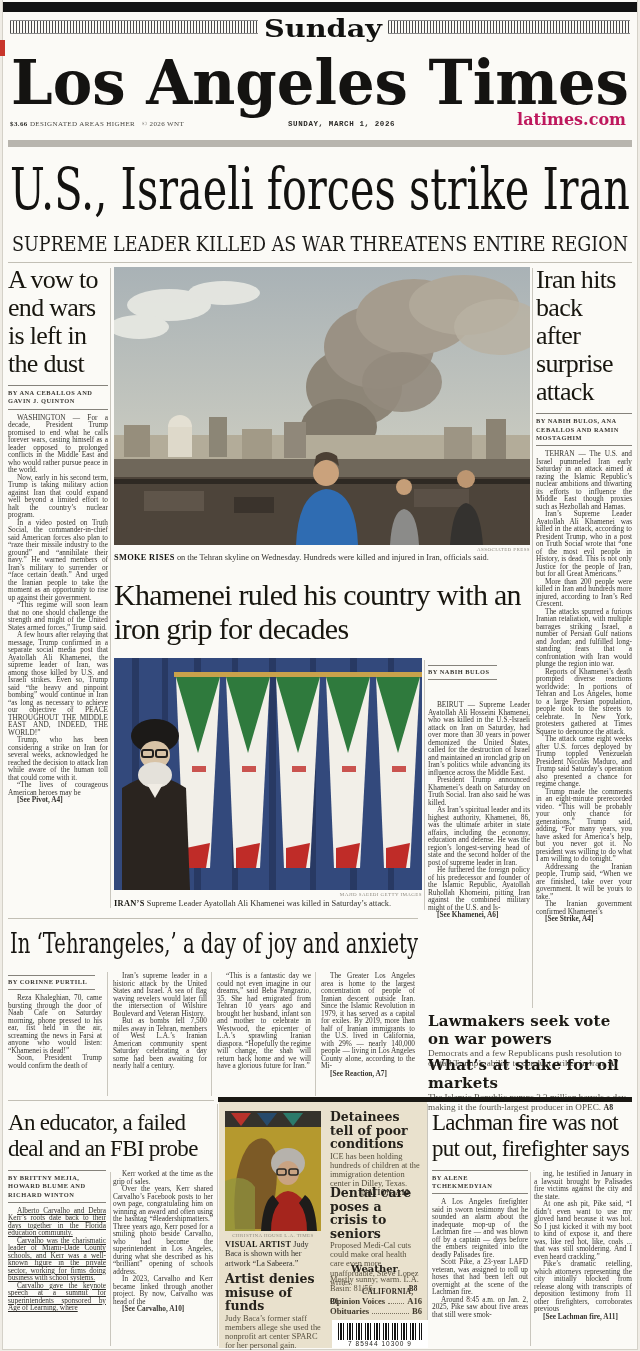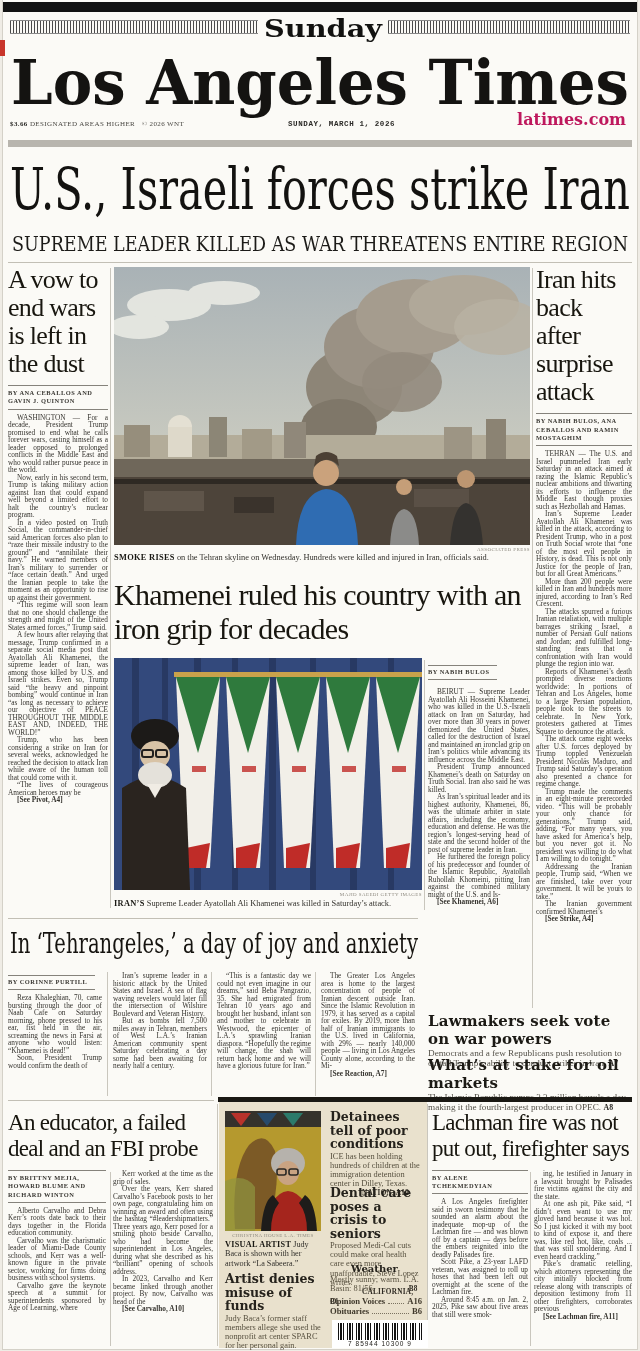--- a/index.html
+++ b/index.html
@@ -212,21 +212,21 @@
     </g>
   </svg>
   <div class="credit" style="position:absolute;left:222px;top:892px;width:200px;">Majid Saeedi Getty Images</div>
   <div class="caption" style="position:absolute;left:114px;top:899px;width:308px;">
     <b>IRAN’S</b>
     <span>Supreme Leader Ayatollah Ali Khamenei was killed in Saturday’s attack.</span>
   </div>
 
   <div class="abs" style="left:428px;top:660px;width:102px;">
     <span class="byline">By Nabih Bulos</span>
-    <div class="body" style="margin-top:8px;height:318px;">
+    <div class="body" style="margin-top:21px;height:318px;">
       <p>BEIRUT — Supreme Leader Ayatollah Ali Hosseini Khamenei, who was killed in the U.S.-Israeli attack on Iran on Saturday, had over more than 30 years in power demonized the United States, called for the destruction of Israel and maintained an ironclad grip on Iran’s politics while advancing its influence across the Middle East.</p>
       <p>President Trump announced Khamenei’s death on Saturday on Truth Social. Iran also said he was killed.</p>
       <p>As Iran’s spiritual leader and its highest authority, Khamenei, 86, was the ultimate arbiter in state affairs, including the economy, education and defense. He was the region’s longest-serving head of state and the second holder of the post of supreme leader in Iran.</p>
       <p>He furthered the foreign policy of his predecessor and founder of the Islamic Republic, Ayatollah Ruhollah Khomeini, pitting Iran against the combined military might of the U.S. and Is-</p>
       <p class="jump">[See Khamenei, A6]</p>
     </div>
   </div>
 
   <div class="abs" style="left:536px;top:266px;width:96px;">
     <div class="colhead" style="font-size:26px;">Iran hits back after surprise attack</div>
@@ -279,21 +279,21 @@
   </div>
 
   <div class="hrule" style="left:8px;top:1100px;width:206px;"></div>
   <div class="blackbar"></div>
   <div class="vrule" style="left:217px;top:1104px;height:242px;"></div>
   <div class="vrule" style="left:427px;top:1104px;height:242px;"></div>
 
   <div class="abs" style="left:8px;top:1110px;width:206px;">
     <div class="colhead" style="font-size:23px;line-height:26px;">An educator, a failed deal and an FBI probe</div>
   </div>
-  <div class="abs body" style="left:8px;top:1170px;width:98px;height:176px;">
+  <div class="abs body" style="left:8px;top:1170px;width:98px;height:176px;text-decoration:underline;">
     <span class="byline">By Brittny Mejia, Howard Blume and Richard Winton</span>
     <p style="margin-top:4px;">Alberto Carvalho and Debra Kerr’s roots date back to their days together in the Florida education community.</p>
     <p>Carvalho was the charismatic leader of Miami-Dade County schools, and Kerr was a well-known figure in the private sector, working for firms doing business with school systems.</p>
     <p>Carvalho gave the keynote speech at a summit for superintendents sponsored by Age of Learning, where</p>
   </div>
   <div class="abs body" style="left:113px;top:1170px;width:100px;height:176px;">
     <p>Kerr worked at the time as the grip of sales.</p>
     <p>Over the years, Kerr shared Carvalho’s Facebook posts to her own page, congratulating him on winning an award and often using the hashtag “#leadershipmatters.” Three years ago, Kerr posed for a smiling photo beside Carvalho, who had become the superintendent in Los Angeles, during what she described as his “brilliant” opening of schools address.</p>
     <p>In 2023, Carvalho and Kerr became linked through another project. By now, Carvalho was head of the</p>
     <p class="jump">[See Carvalho, A10]</p>

